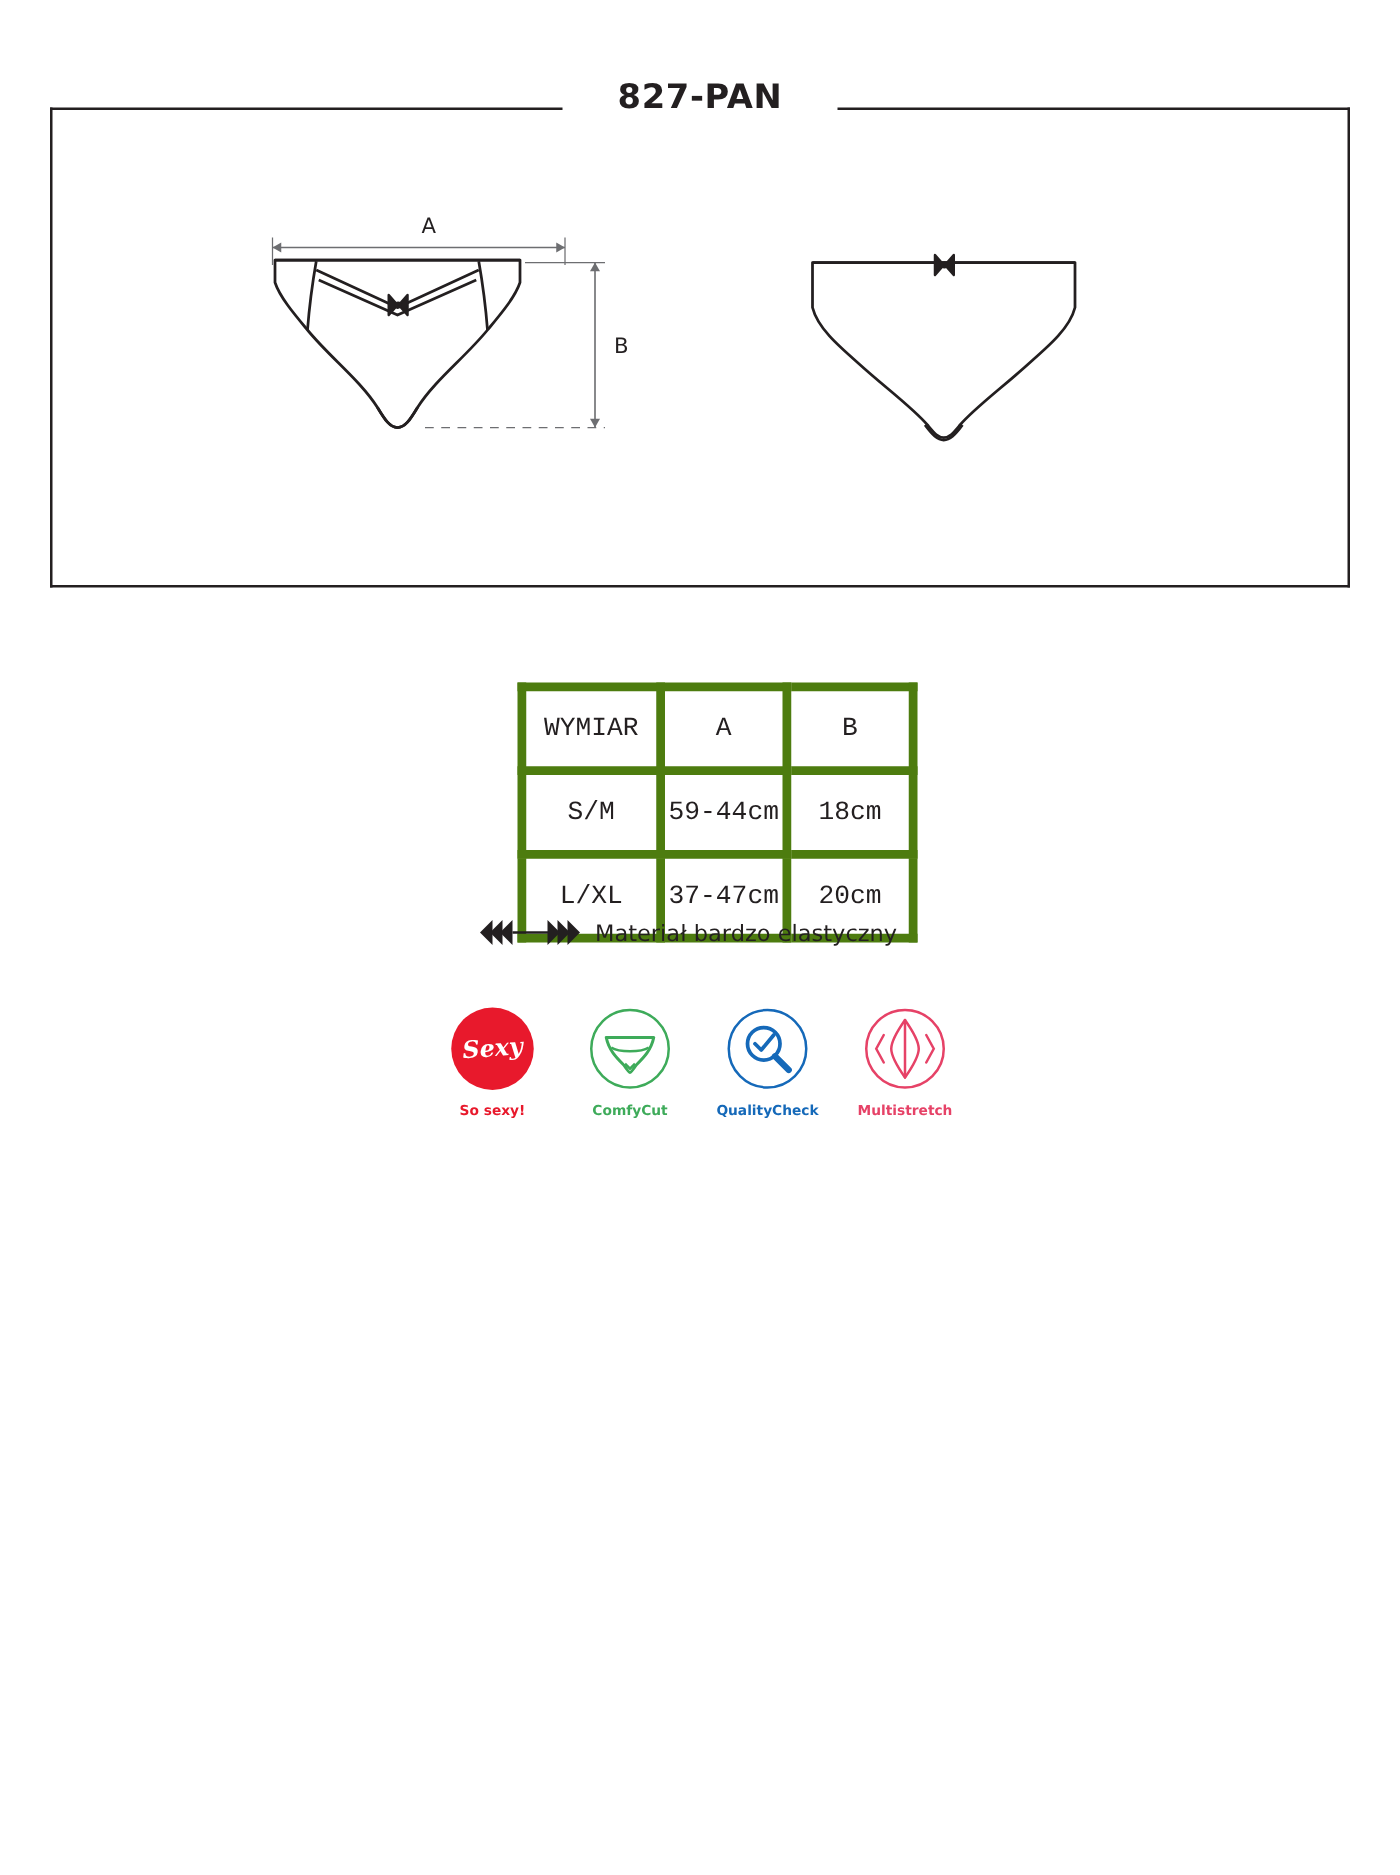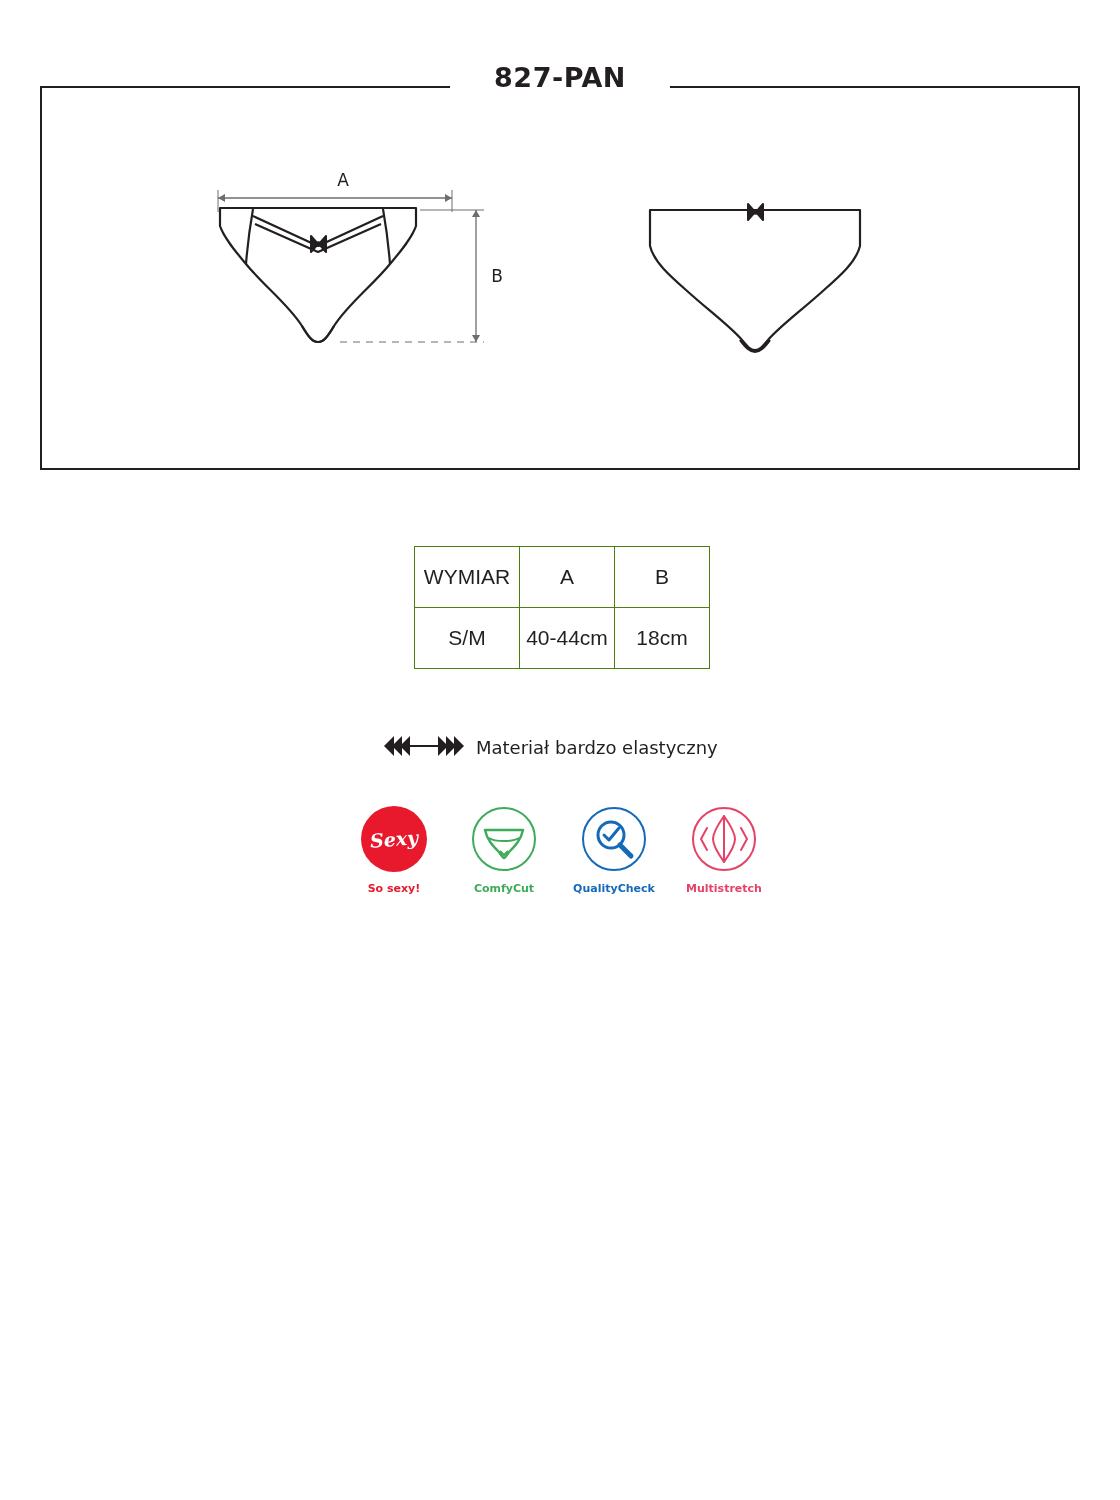--- a/index.html
+++ b/index.html
@@ -67,25 +67,25 @@
   }
 
   
   .size-table {
     position: absolute;
     left: 414px;
     top: 546px;
     border-collapse: collapse;
   }
   .size-table td {
-    border: 1px solid #4d7c0f;
+    border: 7px solid #4d7c0f;
     font-size: 21px;
     text-align: center;
     color: #231f20;
-    font-family: Liberation Sans, sans-serif;
+    font-family: Liberation Mono, monospace;
   }
   .size-table td.c0 { width: 102px; height: 58px; }
   .size-table td.c1 { width: 92px;  height: 58px; }
   .size-table td.c2 { width: 92px;  height: 58px; }
 
   
   .elastic {
     position: absolute;
     left: 382px;
     top: 728px;
@@ -217,22 +217,27 @@
 
 <table class="size-table">
   <tbody>
       <tr>
     <td class="c0">WYMIAR</td>
     <td class="c1">A</td>
     <td class="c2">B</td>
   </tr>
   <tr>
     <td class="c0">S/M</td>
-    <td class="c1">40-44cm</td>
+    <td class="c1">59-44cm</td>
     <td class="c2">18cm</td>
+  </tr>
+  <tr>
+    <td class="c0">L/XL</td>
+    <td class="c1">37-47cm</td>
+    <td class="c2">20cm</td>
   </tr>
 </tbody>
   </table>
 
 <div class="elastic">
   <svg width="84" height="24" viewBox="0 0 84 24">
     <g fill="#231f20">
       <path d="M12,2 L2,12 L12,22 L12,2 Z"></path>
       <path d="M20,2 L10,12 L20,22 L20,2 Z"></path>
       <path d="M28,2 L18,12 L28,22 L28,2 Z"></path>

